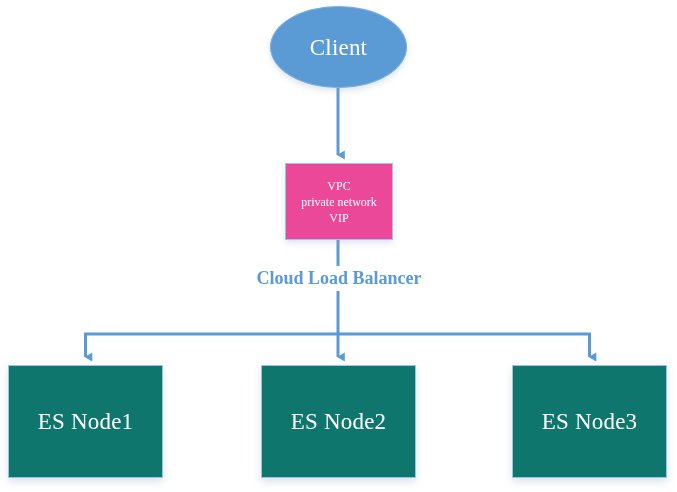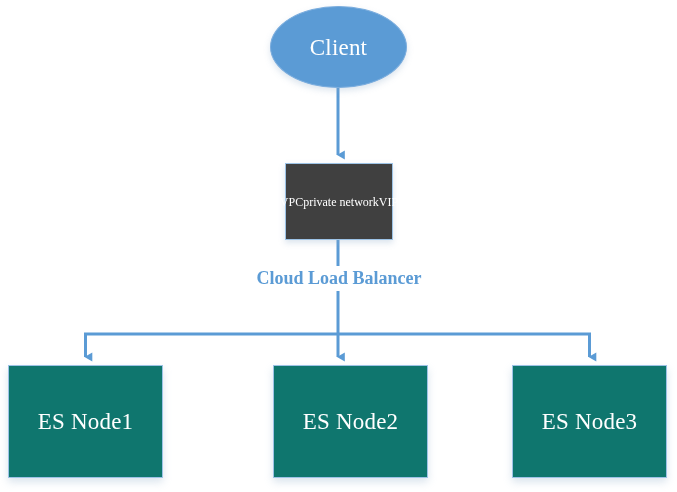--- a/index.html
+++ b/index.html
@@ -48,25 +48,25 @@
     letter-spacing: 0.2px;
   }
 
   
   .node-vpc {
     position: absolute;
     left: 285px;
     top: 163px;
     width: 108px;
     height: 77px;
-    background: #404040;
+    background: #ec4899;
     border: 1px solid #9dc3e6;
     box-sizing: border-box;
     display: flex;
-    flex-direction: row;
+    flex-direction: column;
     align-items: center;
     justify-content: center;
     box-shadow: 0 3px 6px rgba(140,170,200,0.30);
     z-index: 3;
   }
   .node-vpc .line {
     color: #ffffff;
     font-size: 12px;
     line-height: 16px;
     white-space: nowrap;
@@ -102,21 +102,21 @@
     box-shadow: 0 4px 8px rgba(140,170,200,0.32);
     z-index: 3;
   }
   .node-box .label {
     color: #ffffff;
     font-size: 23px;
     line-height: 1;
     letter-spacing: 0.2px;
   }
   #node-es1 { left: 8px; }
-  #node-es2 { left: 273px; text-align: right; }
+  #node-es2 { left: 261px; text-align: right; }
   #node-es3 { left: 512px; }
 </style>
 </head>
 <body>
 
 <div id="canvas">
 
   <svg class="edges" viewBox="0 0 677 492" xmlns="http://www.w3.org/2000/svg">
     <defs>
       <marker id="arrowhead" markerWidth="10" markerHeight="10" refX="4.6" refY="7.4" orient="auto" markerUnits="userSpaceOnUse">

